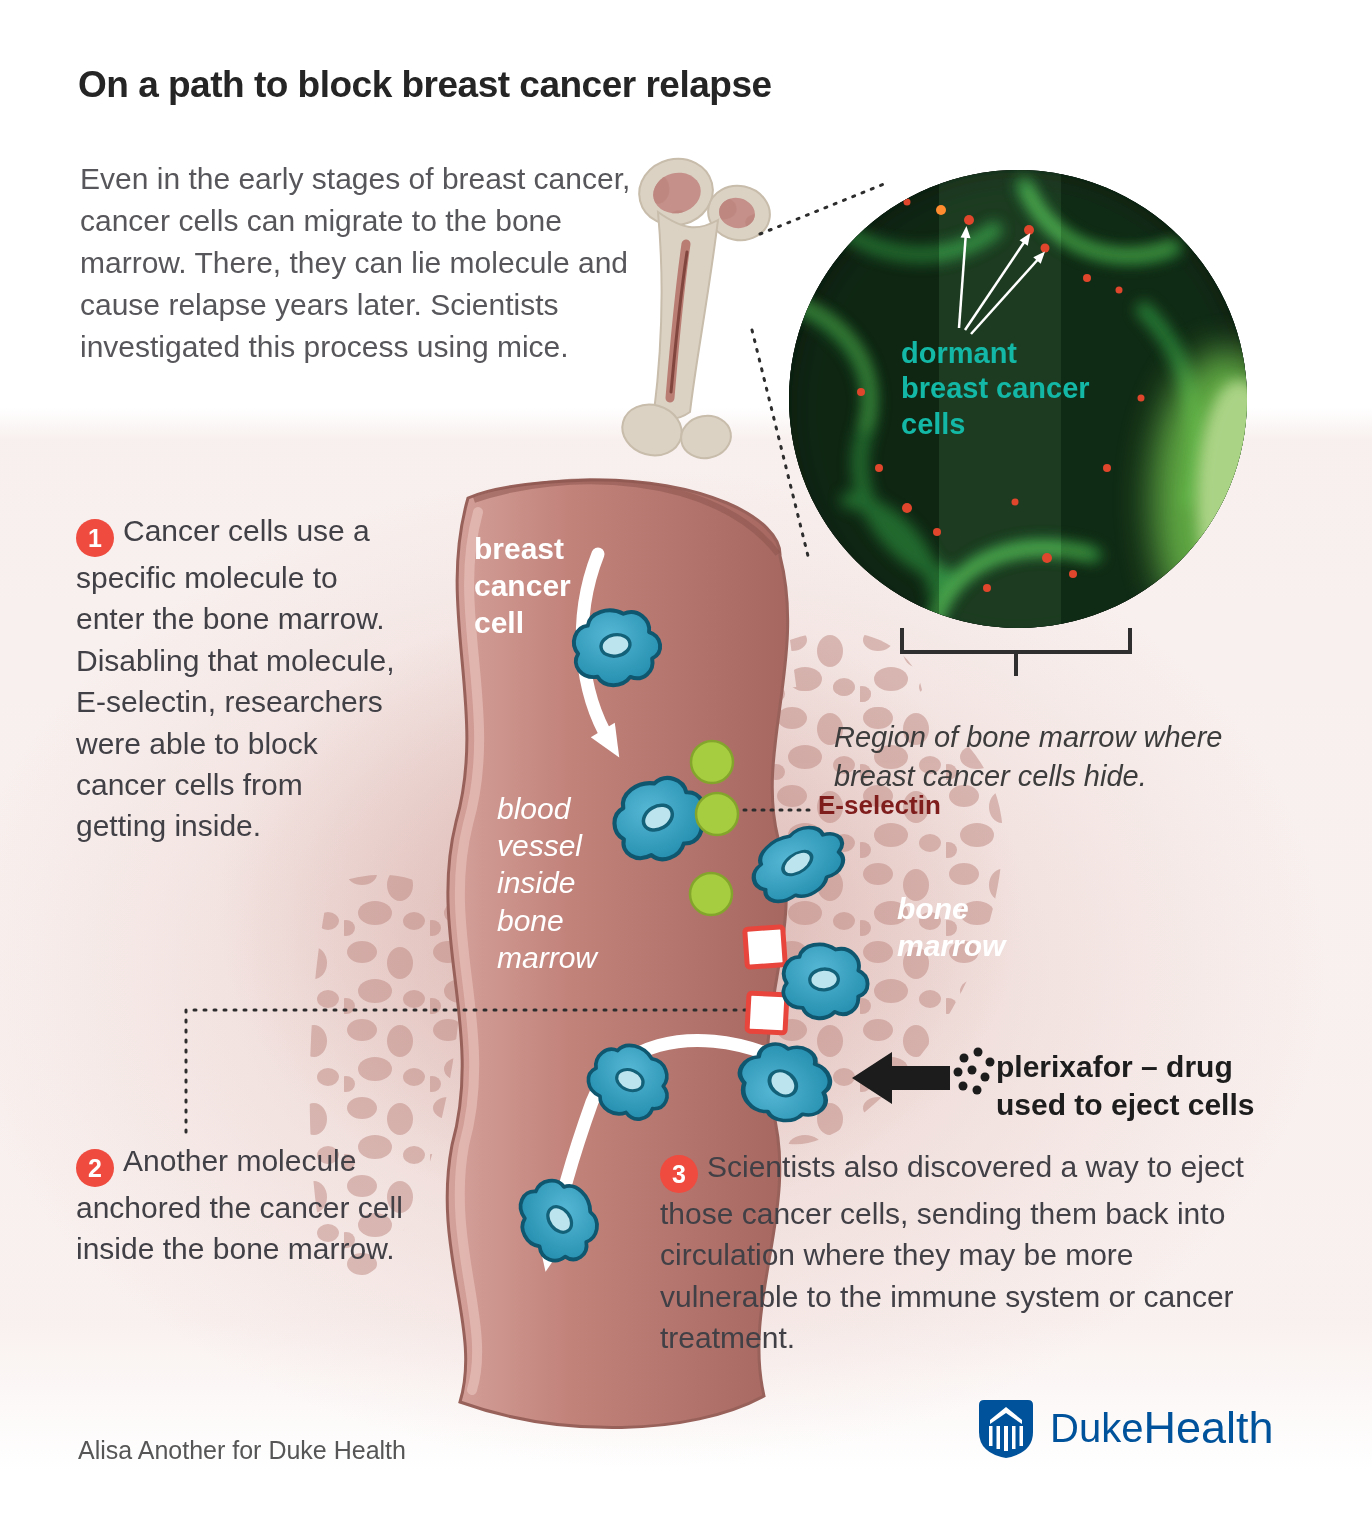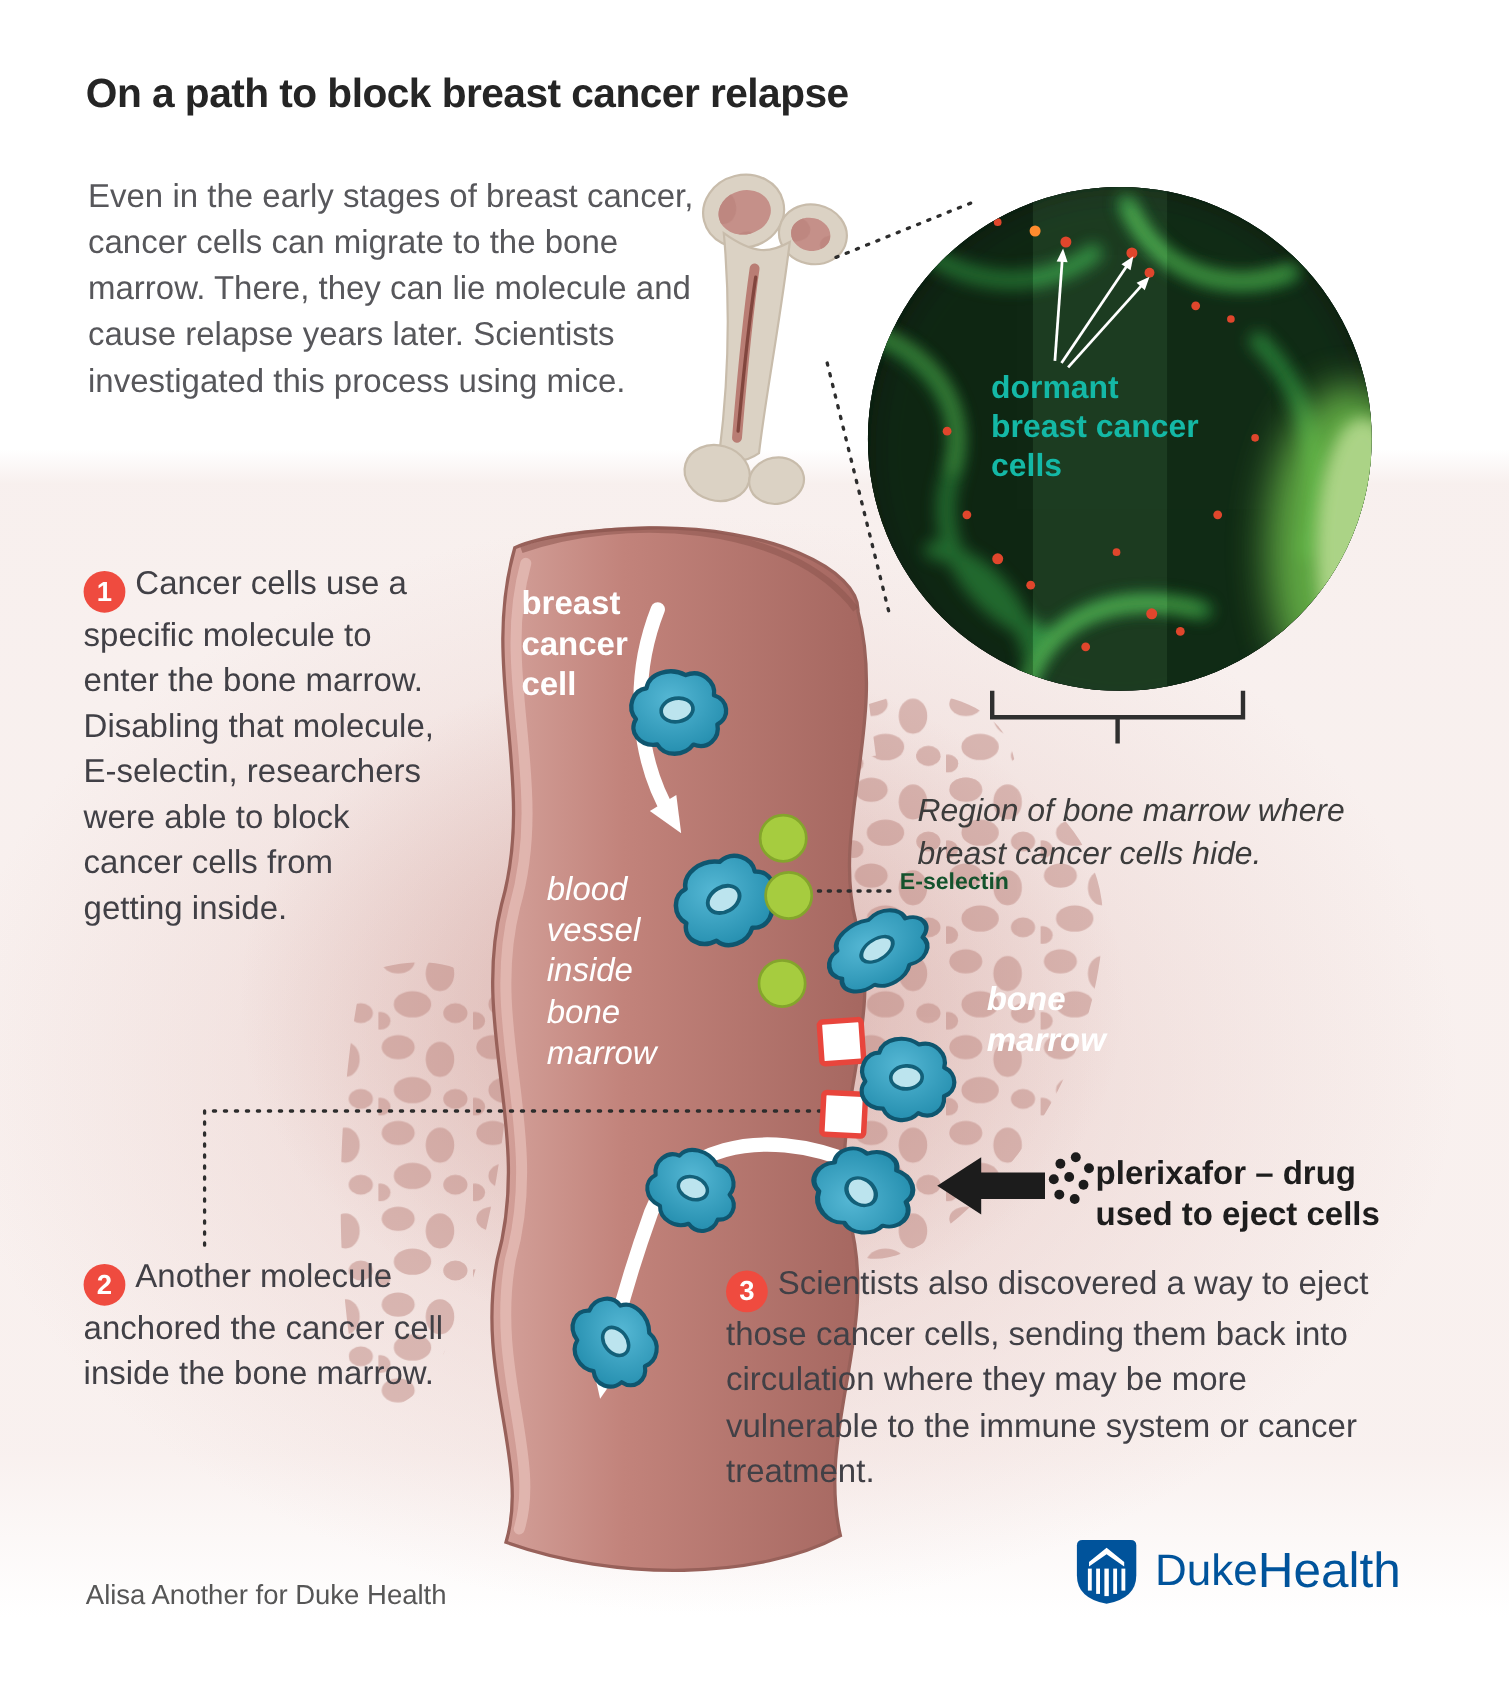--- a/index.html
+++ b/index.html
@@ -25,21 +25,21 @@
     color:#fff;font-weight:bold;font-size:25px;line-height:38px;text-align:center;
     margin-right:9px;vertical-align:-6px;}
   .step1{left:76px;top:510px;width:322px;}
   .step2{left:76px;top:1140px;width:385px;}
   .step3{left:660px;top:1146px;width:610px;}
 
   .label-white{position:absolute;color:#ffffff;font-weight:bold;font-size:30px;line-height:1.24;}
   .bcc-label{left:474px;top:530px;width:130px;}
   .bv-label{left:497px;top:790px;width:132px;font-weight:normal;font-style:italic;}
   .bm-label{left:897px;top:890px;width:120px;font-style:italic;}
-  .esel-label{position:absolute;left:818px;top:790px;font-weight:bold;font-size:21px;color:#14532d;}
+  .esel-label{position:absolute;left:818px;top:790px;font-weight:bold;font-size:26px;color:#7f1d1d;}
   .plx-label{position:absolute;left:996px;top:1048px;width:300px;font-weight:bold;font-size:30px;
     line-height:1.28;color:#1d1d1d;}
   .caption{position:absolute;left:834px;top:686px;width:470px;font-style:italic;font-size:29px;
     line-height:1.33;color:#3c3c3c;margin-top:32px;}
 
   .micrograph{position:absolute;left:789px;top:170px;width:458px;height:458px;border-radius:50%;
     overflow:hidden;background:#0a140b;box-shadow:inset 0 0 70px 25px rgba(0,0,0,0.45);}
   .micrograph svg{position:absolute;left:0;top:0;}
   .micro-label{position:absolute;left:112px;top:166px;width:195px;color:#14b8a6;font-weight:bold;
     font-size:29px;line-height:1.22;}

